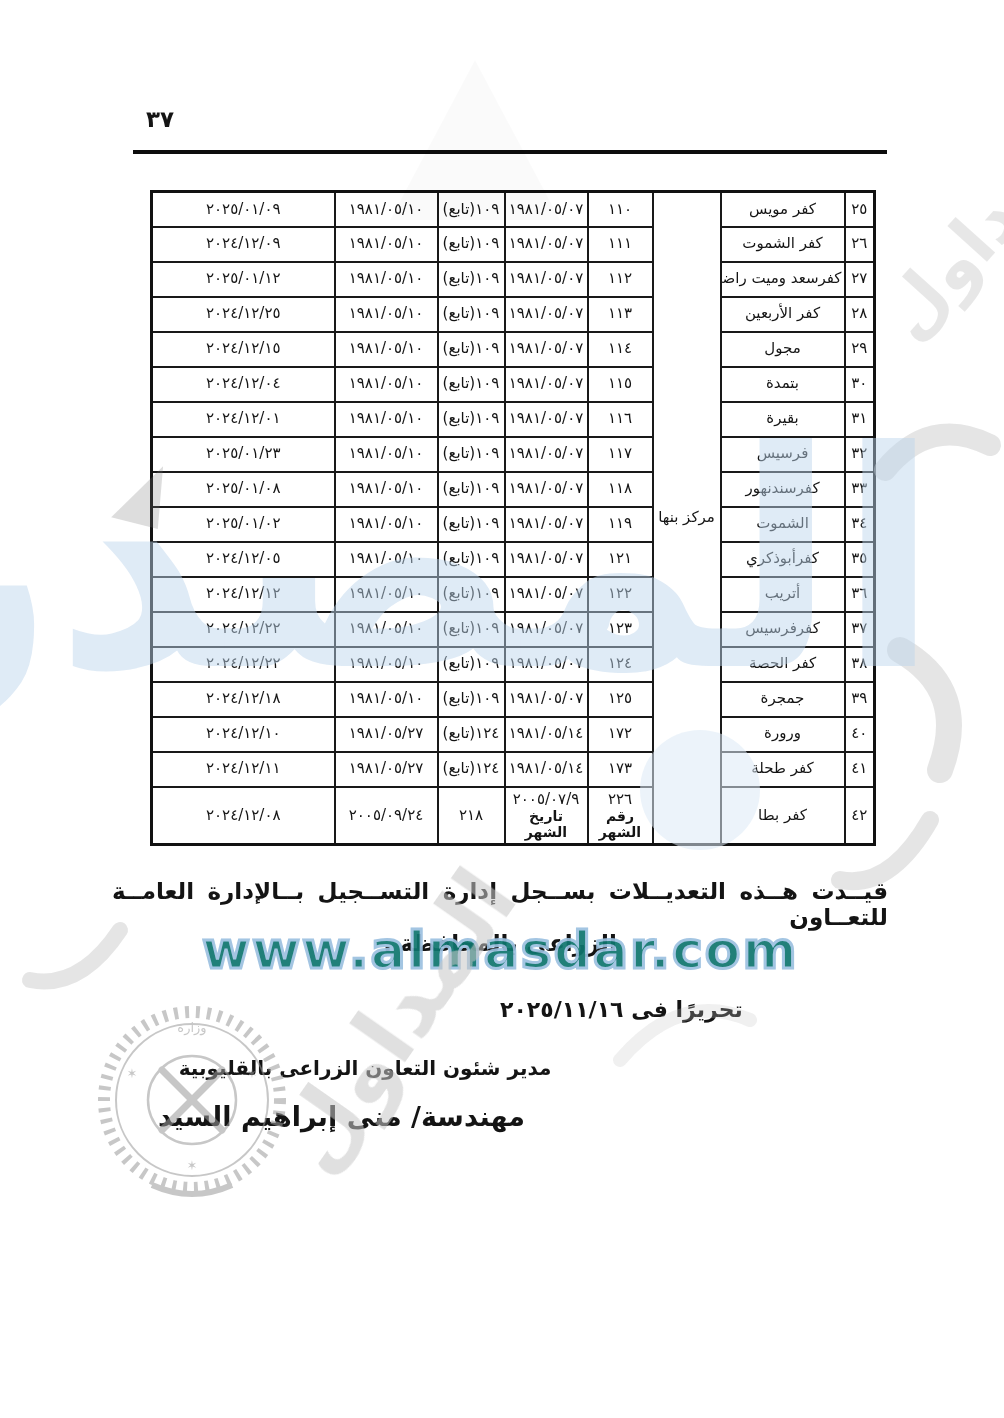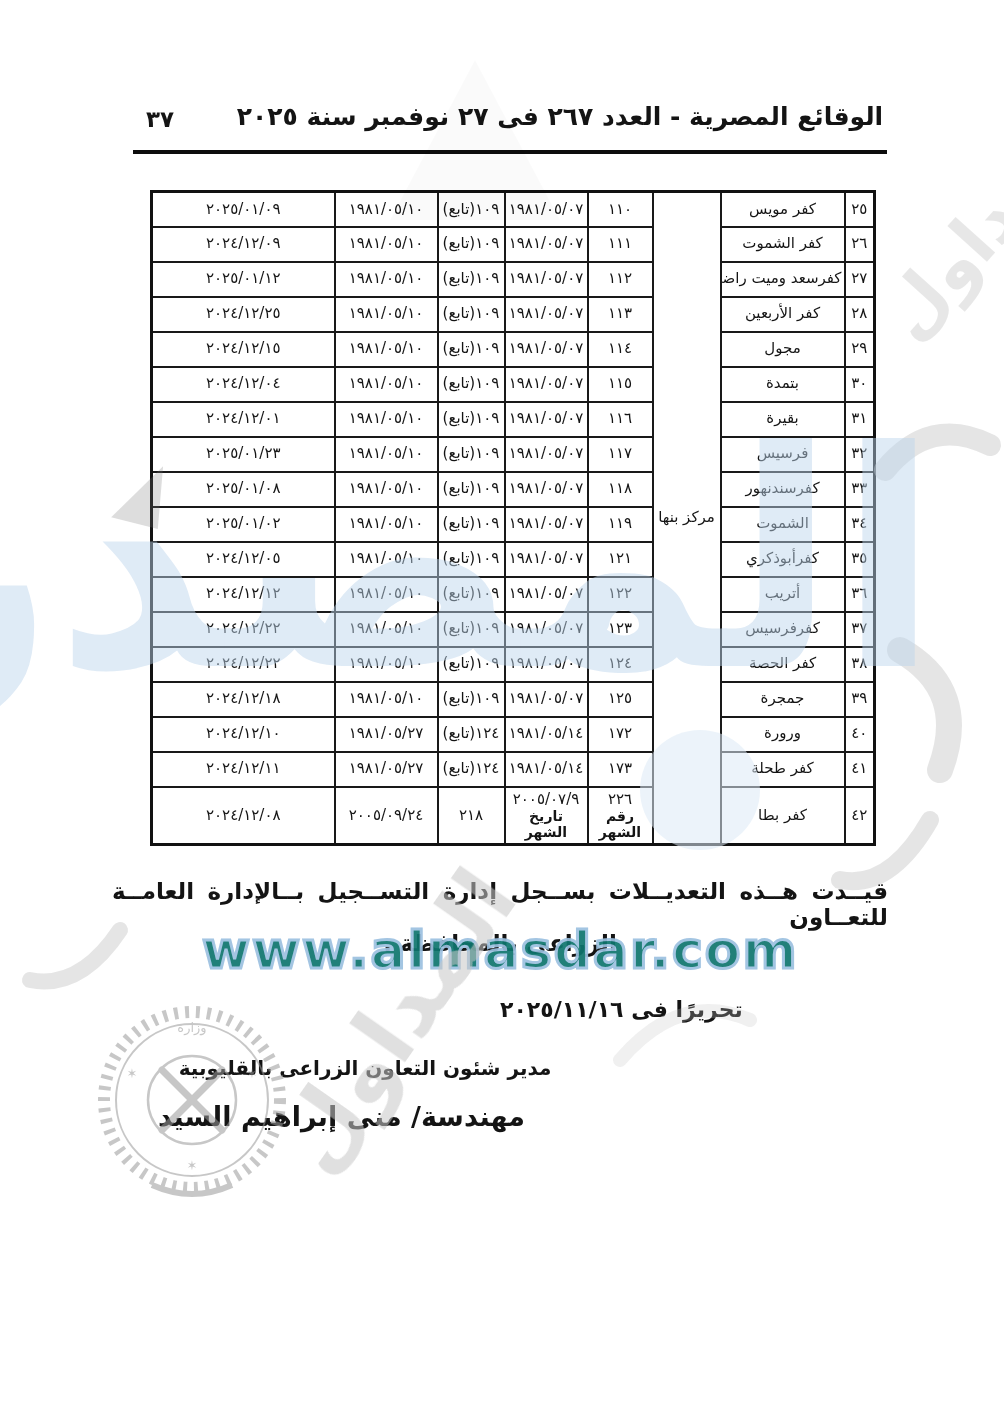--- a/index.html
+++ b/index.html
@@ -67,21 +67,20 @@
   }
   .deco-svg{position:absolute;top:0;left:0;z-index:4;pointer-events:none;}
   .seal{position:absolute;top:1000px;left:92px;z-index:3;opacity:.55;pointer-events:none;}
 </style>
 </head>
 <body>
 
 <div class="page">
 
   <div class="page-number">٣٧</div>
-  <div class="gazette-title">الوقائع المصرية - العدد ٢٦٧ فى ٢٧ نوفمبر سنة ٢٠٢٥</div>
   <div class="header-rule"></div>
 
   <table class="reg">
     <colgroup>
       <col style="width:30px">
         <col style="width:124px">
         <col style="width:68px">
       <col style="width:65px">
         <col style="width:83px">
         <col style="width:67px">

